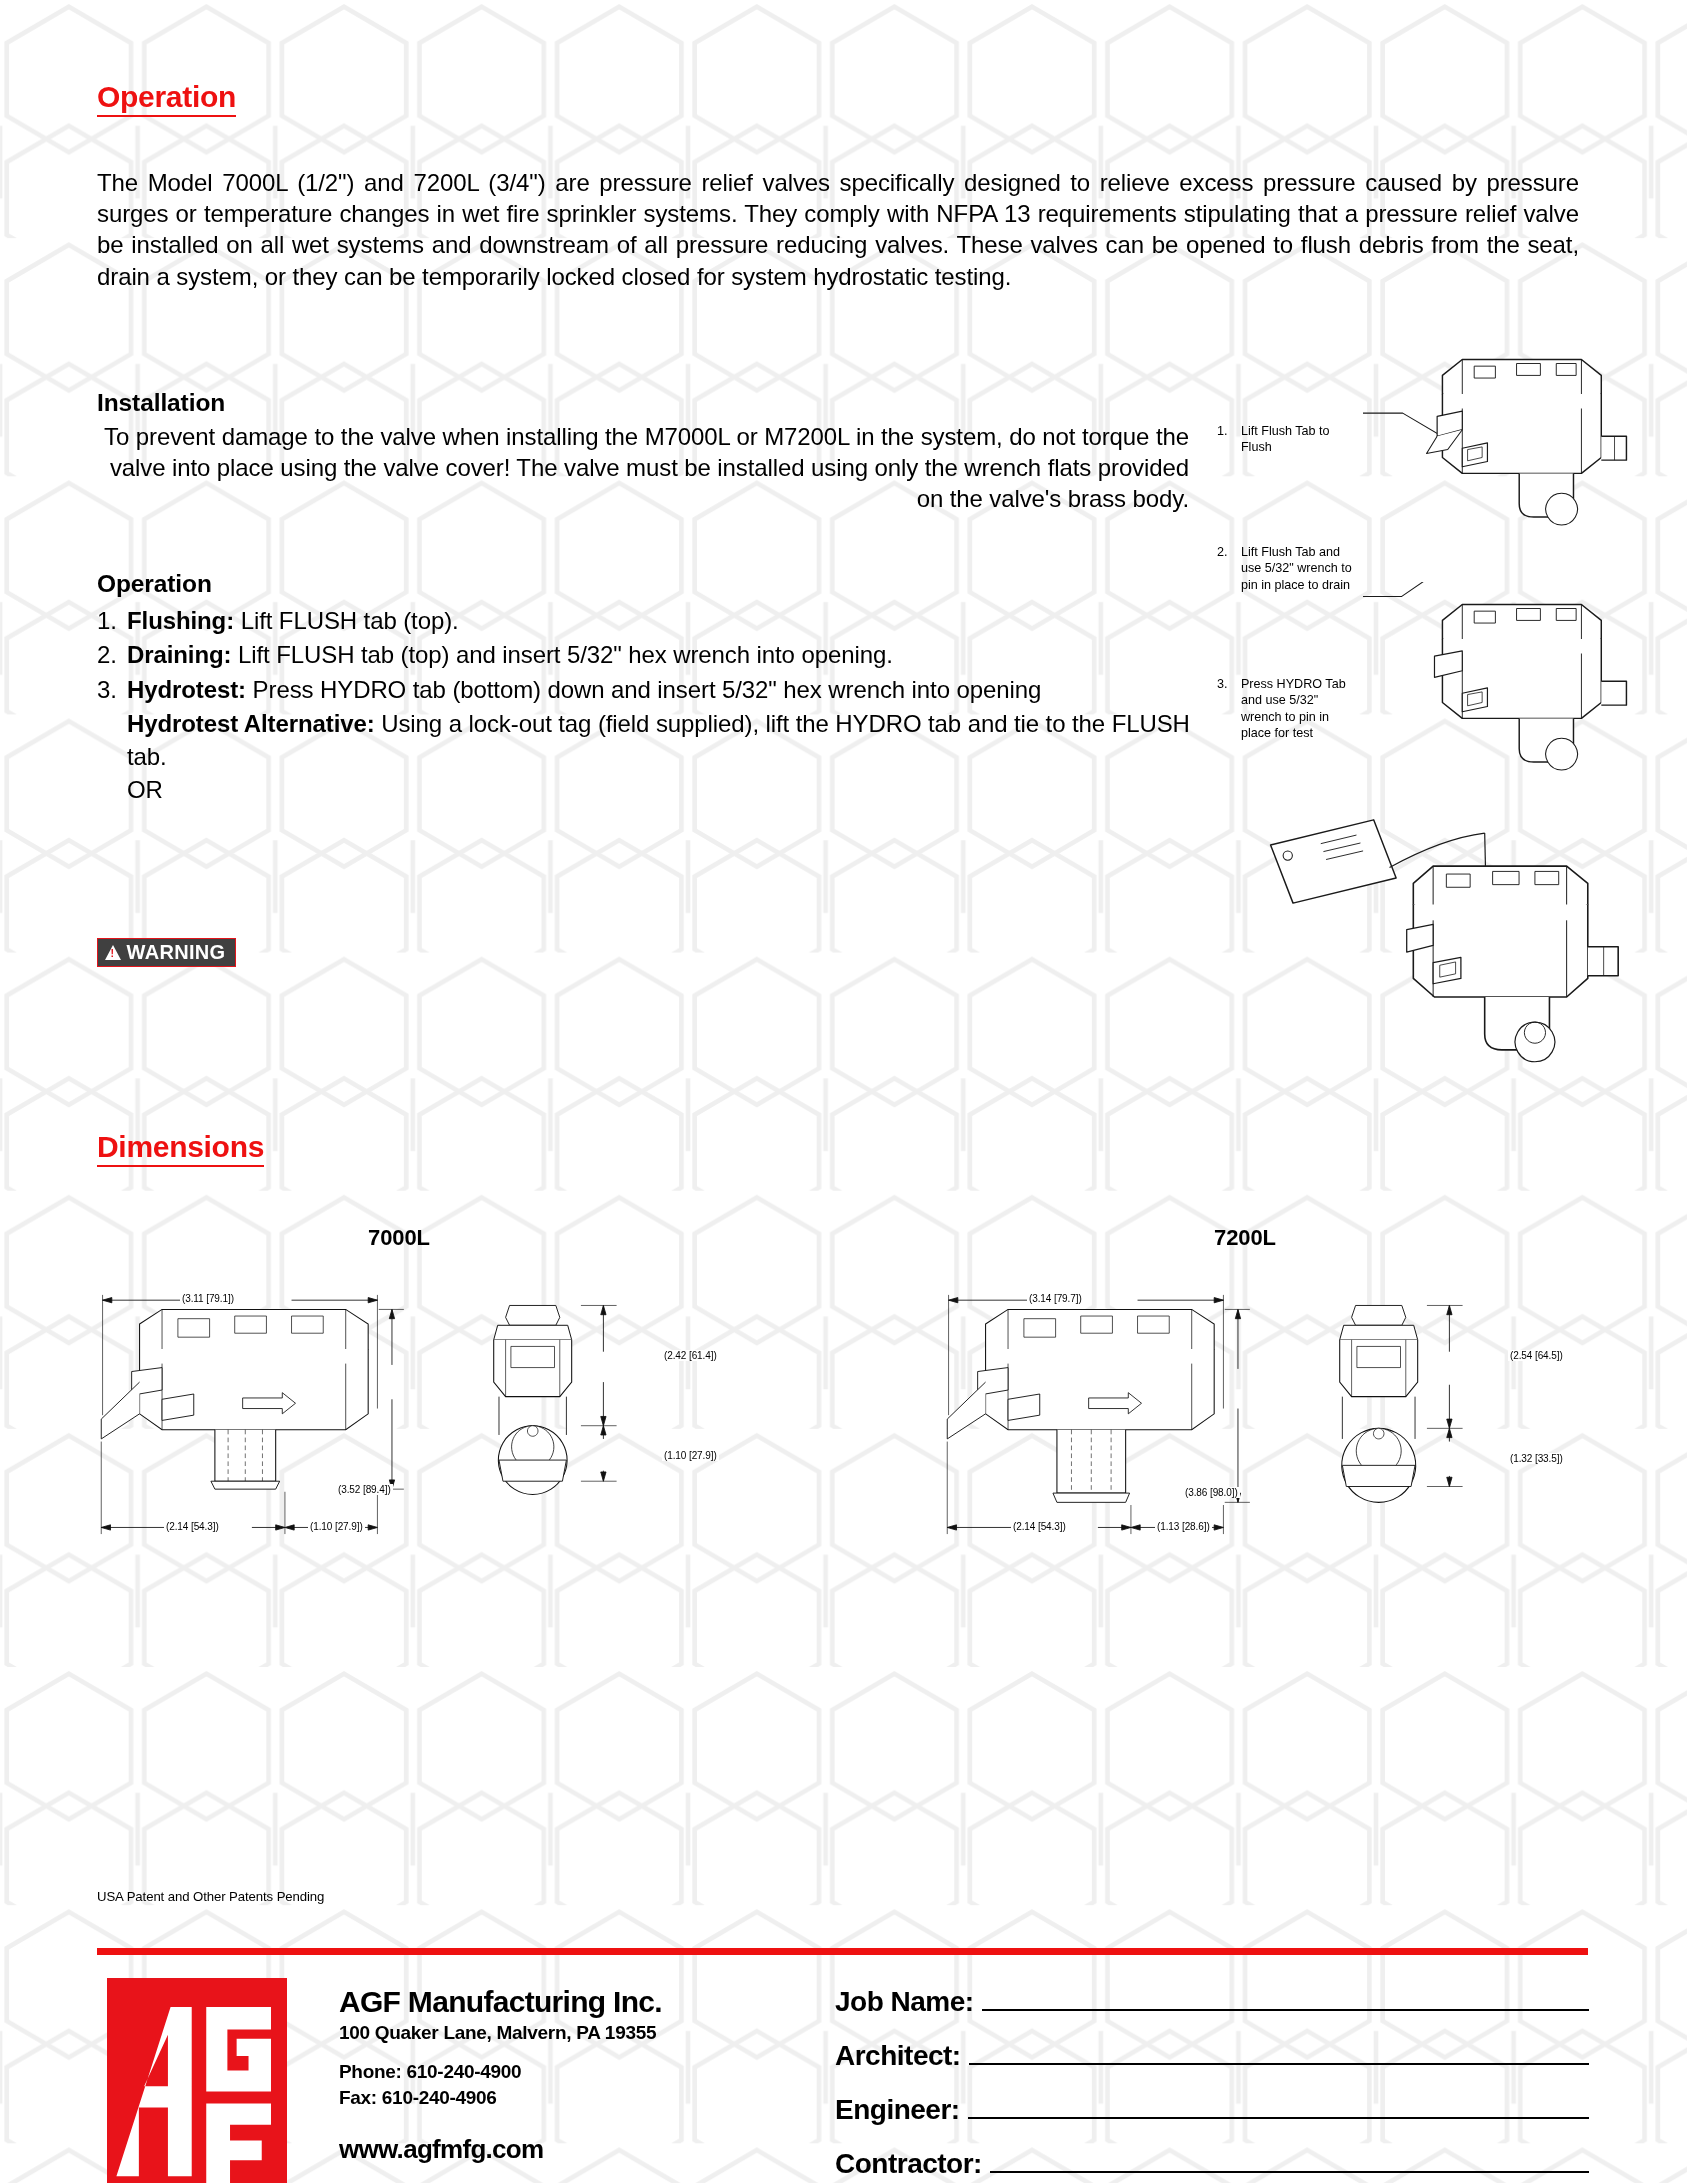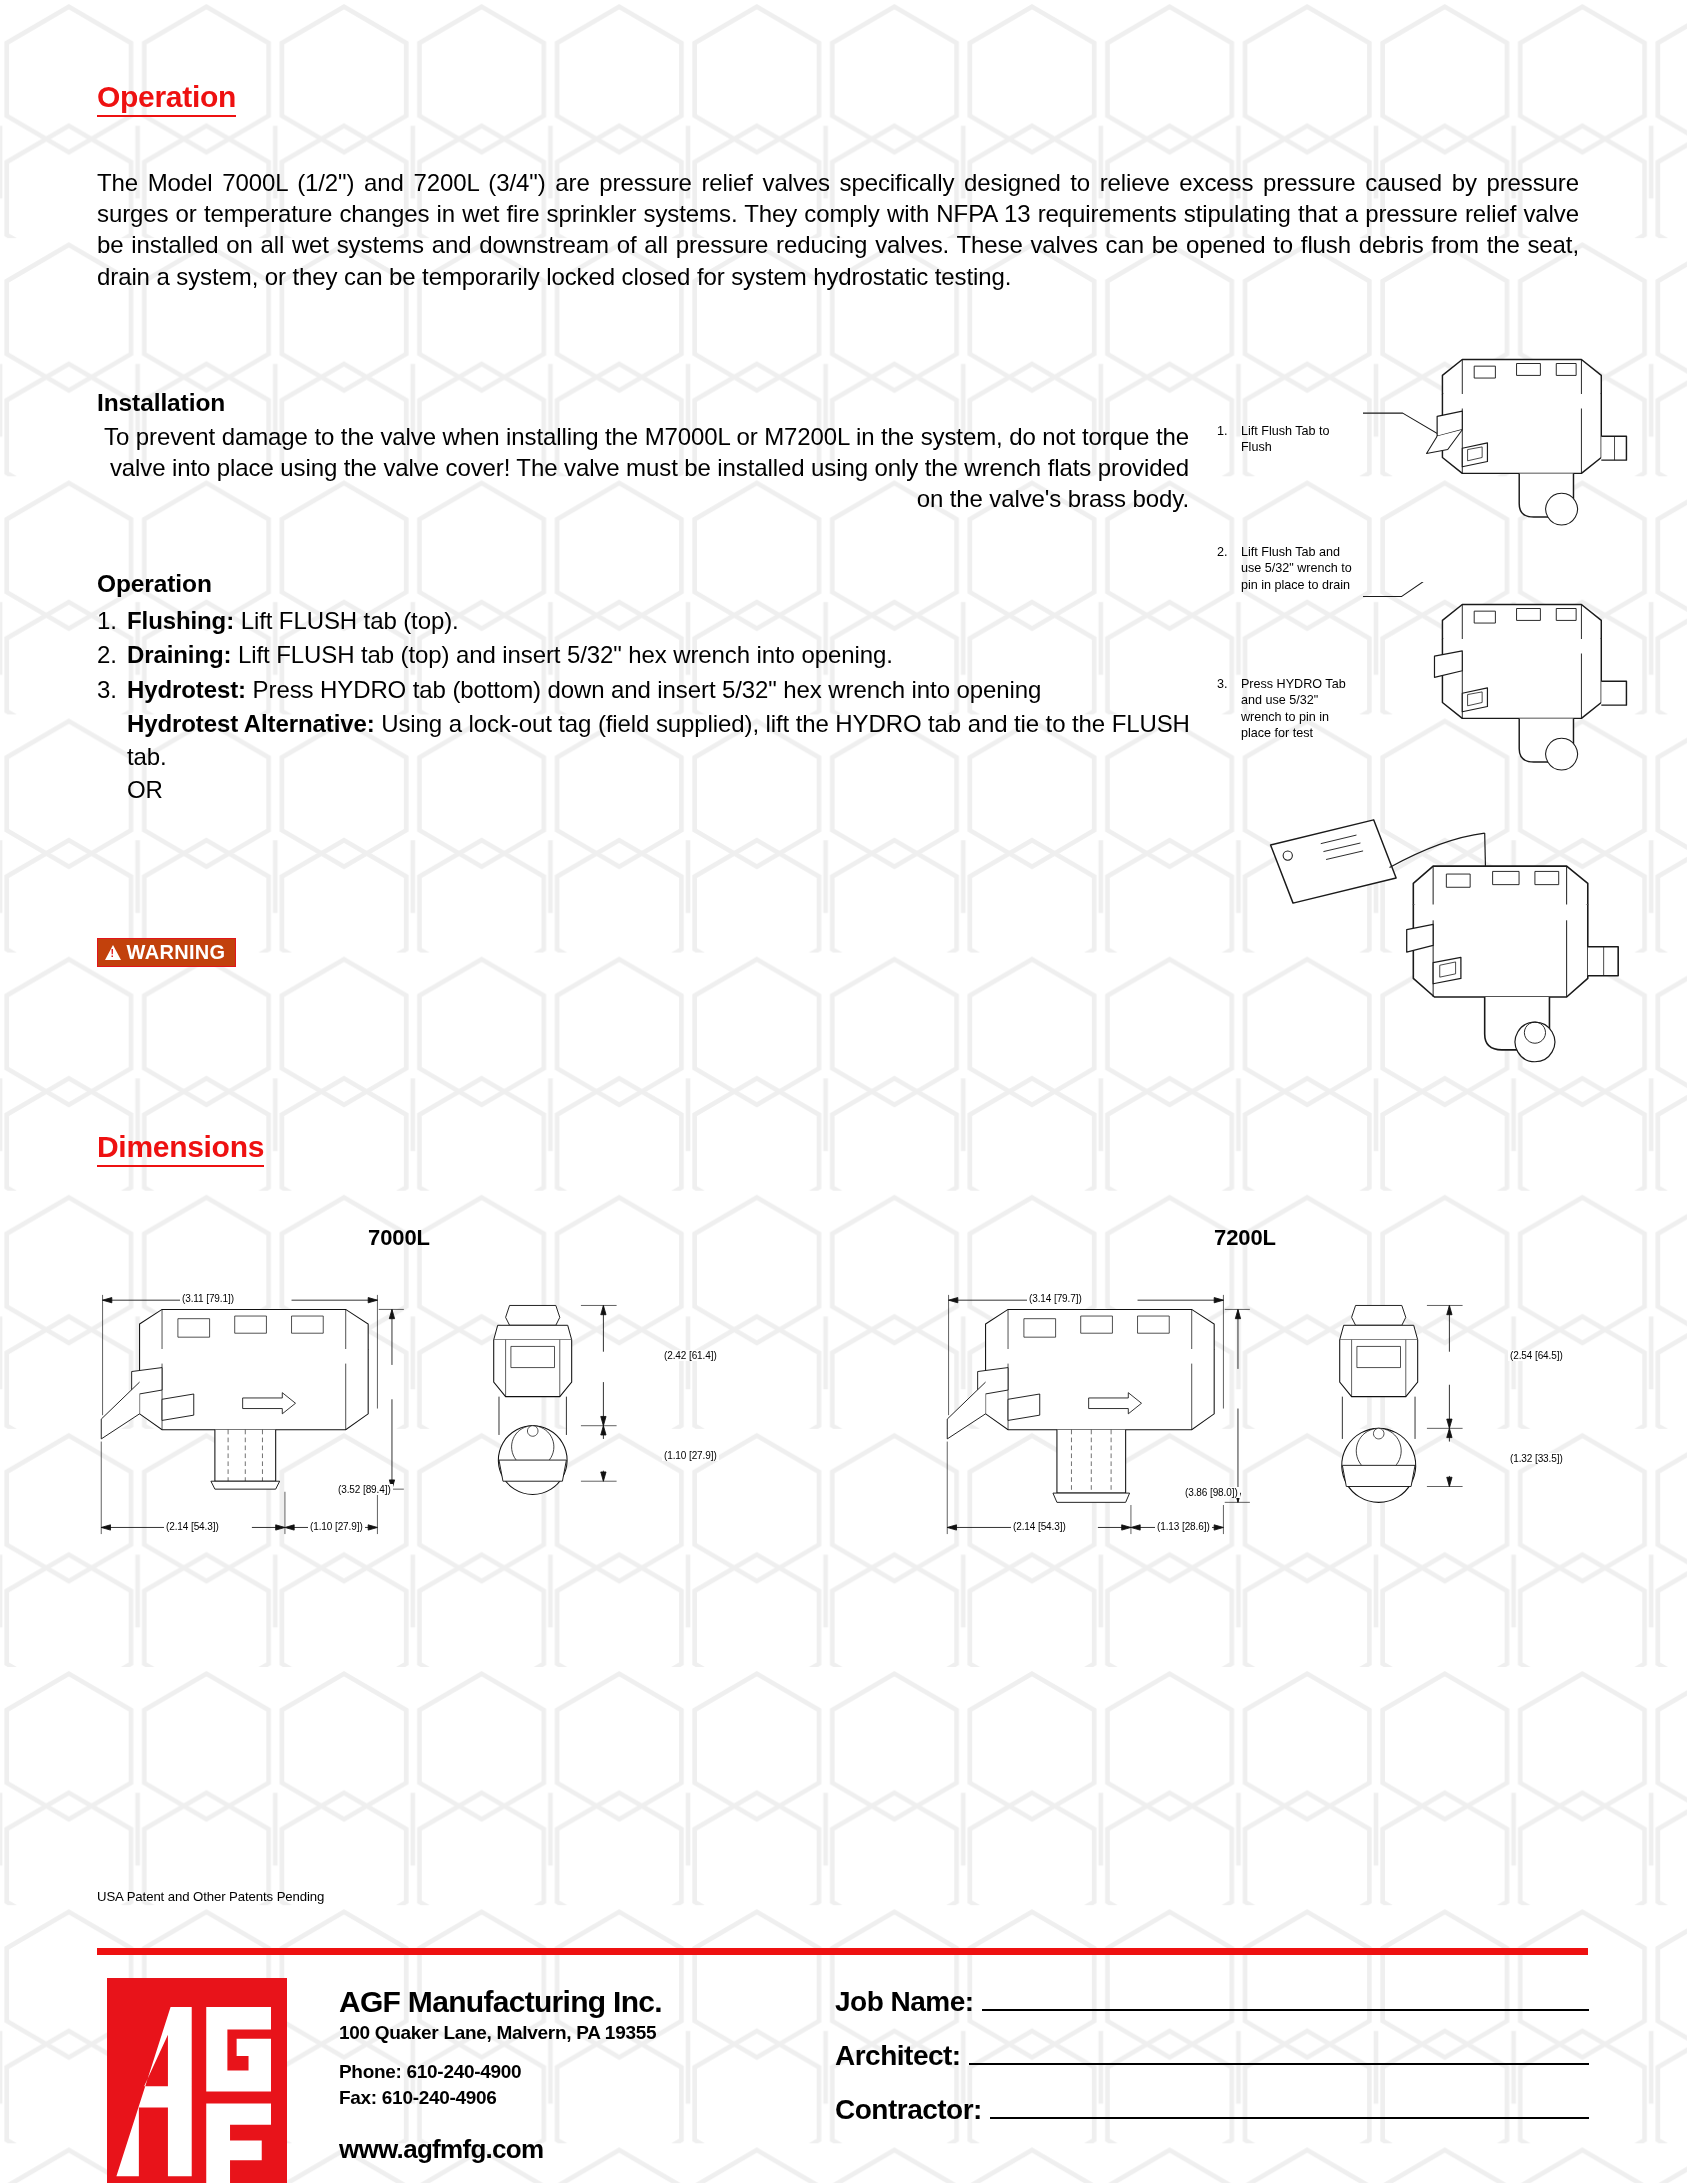--- a/index.html
+++ b/index.html
@@ -78,21 +78,21 @@
   .sub-line { padding-left:30px; font-size:24px; line-height:1.36; letter-spacing:-0.1px; }
   .sub-line.indent2 { padding-left:30px; }
 
   
   #warning-row {
     position:absolute;
     left:97px; top:938px;
     display:flex; align-items:center; gap:14.6px;
   }
   .warn-badge {
-    background:#c2410c;
+    background:#404040;
     color:#ffffff;
     font-weight:bold;
     font-size:20px;
     letter-spacing:0.3px;
     padding:3.3px 9.3px 4px 6.6px;
     display:flex; align-items:center; gap:6px;
     border:1.3px solid #e3141b;
     line-height:1;
   }
   .warn-tri {
@@ -535,19 +535,23 @@
   <div id="formfields">
     <div class="ffrow">
       <span class="fflabel">Job Name:</span>
       <span class="ffline"></span>
     </div>
     <div class="ffrow">
       <span class="fflabel">Architect:</span>
       <span class="ffline"></span>
     </div>
     <div class="ffrow">
+      <span class="fflabel">Engineer:</span>
+      <span class="ffline"></span>
+    </div>
+    <div class="ffrow">
       <span class="fflabel">Contractor:</span>
       <span class="ffline"></span>
     </div>
   </div>
 
 </div>
 
 
 </body></html>

